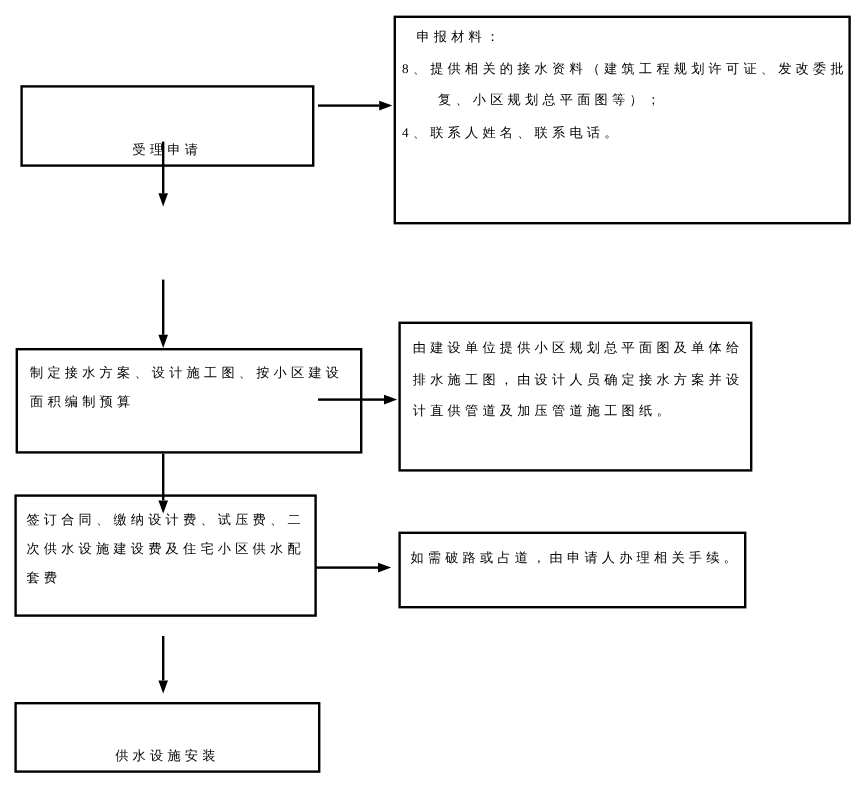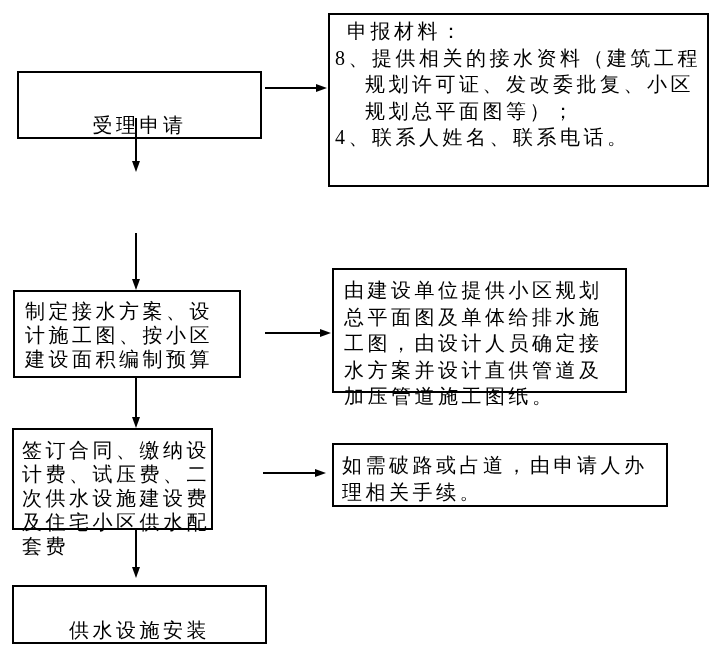--- a/index.html
+++ b/index.html
@@ -14,21 +14,21 @@
     background: #ffffff;
     font-family: "Liberation Serif", "DejaVu Serif", serif;
     color: #000000;
     overflow: hidden;
   }
   .box {
     position: absolute;
     box-sizing: border-box;
     border: 2px solid #000000;
     background: #ffffff;
-    font-size: 20px;
+    font-size: 11px;
     letter-spacing: 3.5px;
     line-height: 24px;
   }
   .box.center {
     display: flex;
     align-items: flex-end;
     justify-content: center;
     text-align: center;
     margin-top: 21px;
   }
@@ -88,43 +88,43 @@
 </head>
 <body>
 
 <div class="canvas">
 
   <div class="box center" style="left:17px; top:50px; width:245px; height:68px;">
     <span>受理申请</span>
   </div>
 
 
-  <div class="box wrap" style="left:13px; top:290px; width:228px; height:88px; padding:7px 14px 0 10px;">
+  <div class="box wrap" style="left:13px; top:290px; width:289px; height:88px; padding:7px 14px 0 10px;">
     <span>制定接水方案、设计施工图、按小区建设面积编制预算</span>
   </div>
 
-  <div class="box wrap" style="left:12px; top:428px; width:201px; height:102px; padding:8px 0 0 8px;">
+  <div class="box wrap" style="left:12px; top:412px; width:252px; height:102px; padding:8px 0 0 8px;">
     <span>签订合同、缴纳设计费、试压费、二次供水设施建设费及住宅小区供水配套费</span>
   </div>
 
   <div class="box center" style="left:12px; top:564px; width:255px; height:59px;">
     <span>供水设施安装</span>
   </div>
 
   <div class="box note" style="left:328px; top:13px; width:381px; height:174px; padding:3px 0 0 5px;">
     <div class="note-title">申报材料：</div>
     <div class="note-item">8、提供相关的接水资料（建筑工程规划许可证、发改委批复、小区规划总平面图等）；</div>
     <div class="note-item">4、联系人姓名、联系电话。</div>
   </div>
 
   <div class="box note" style="left:332px; top:268px; width:295px; height:125px; padding:7px 4px 0 10px;">
     <span>由建设单位提供小区规划总平面图及单体给排水施工图，由设计人员确定接水方案并设计直供管道及加压管道施工图纸。</span>
   </div>
 
-  <div class="box note" style="left:332px; top:443px; width:336px; height:64px; padding:7px 2px 0 8px;">
+  <div class="box note" style="left:332px; top:443px; width:290px; height:64px; padding:7px 2px 0 8px;">
     <span>如需破路或占道，由申请人办理相关手续。</span>
   </div>
 
   <div class="v-arrow" style="left:131.5px; top:118px; height:54px;">
     <div class="shaft"></div>
     <div class="head"></div>
   </div>
 
   <div class="v-arrow" style="left:131.5px; top:233px; height:57px;">
     <div class="shaft"></div>

